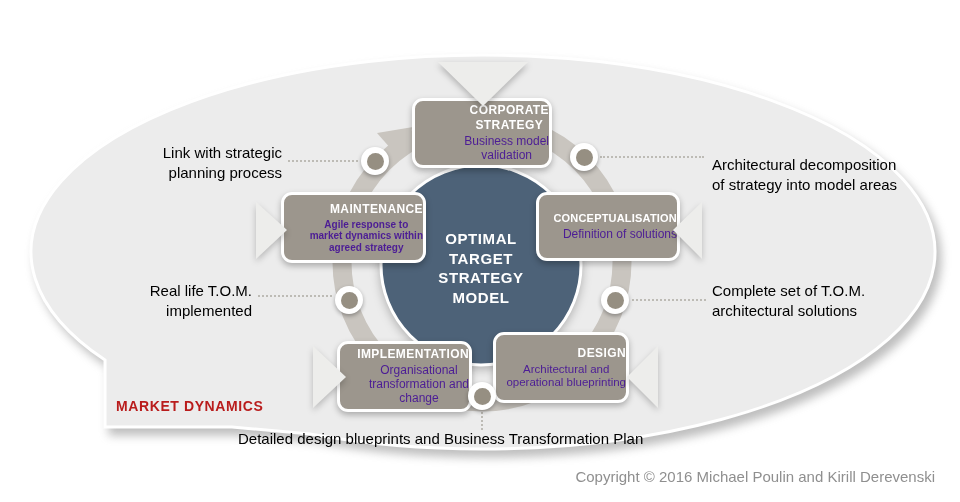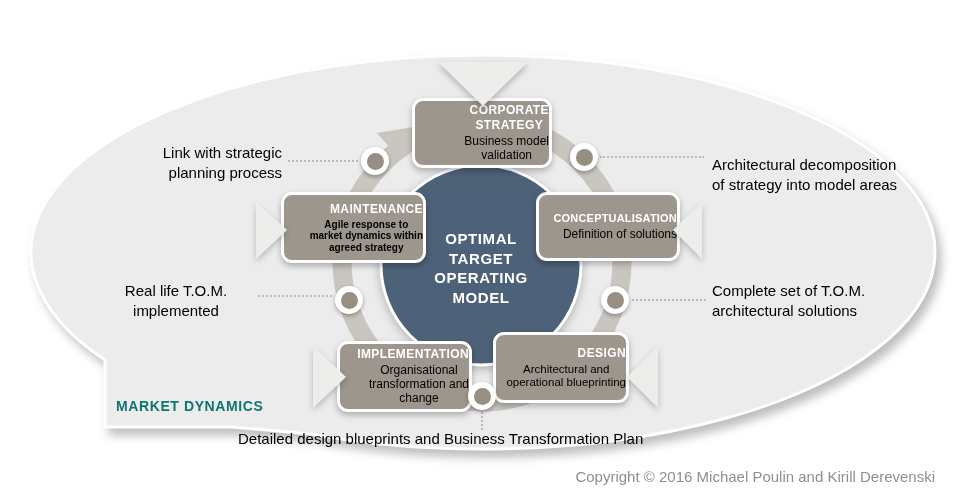--- a/index.html
+++ b/index.html
@@ -11,21 +11,21 @@
 
   .core-label{position:absolute;left:421px;top:229px;width:120px;z-index:2;
     color:#fff;font-weight:bold;font-size:15px;letter-spacing:.6px;line-height:1.3;
     text-align:center;white-space:pre;}
 
   .stage{position:absolute;z-index:3;box-sizing:border-box;background:#9c968d;
     border:3px solid #fff;border-radius:11px;box-shadow:0 3px 6px rgba(0,0,0,.28);
     display:flex;flex-direction:column;align-items:flex-end;justify-content:center;
     text-align:center;color:#fff;}
   .stage-title{font-weight:bold;font-size:12px;letter-spacing:.4px;line-height:1.18;white-space:pre;}
-  .stage-subtitle{font-size:12px;color:#000000;line-height:1.16;margin-top:3px;white-space:pre;}
+  .stage-subtitle{font-size:12px;color:#4c1d95;line-height:1.16;margin-top:3px;white-space:pre;}
 
   #stage-corporate-strategy{left:412px;top:98px;width:140px;height:70px;}
   #stage-conceptualisation{left:536px;top:192px;width:144px;height:69px;padding-left:30px;}
   #stage-conceptualisation .stage-title{font-size:11px;letter-spacing:.2px;}
   #stage-design{left:493px;top:332px;width:136px;height:71px;}
   #stage-design .stage-subtitle{font-size:11.5px;}
   #stage-implementation{left:337px;top:341px;width:135px;height:71px;}
   #stage-maintenance{left:281px;top:192px;width:145px;height:71px;}
   #stage-maintenance .stage-subtitle{font-size:10px;font-weight:bold;}
 
@@ -42,44 +42,44 @@
   .connector{position:absolute;z-index:5;height:0;border-top:2px dotted #bdbbb5;}
   #connector-1{left:288px;top:160px;width:70px;}
   #connector-2{left:600px;top:156px;width:104px;}
   #connector-3{left:258px;top:295px;width:74px;}
   #connector-4{left:632px;top:299px;width:74px;}
   #connector-5{left:481px;top:412px;width:0;height:18px;border-top:none;border-left:2px dotted #bdbbb5;}
 
   .annotation{position:absolute;z-index:6;color:#000000;font-size:15px;line-height:1.34;white-space:pre;}
   #annotation-link{left:120px;top:143px;width:162px;text-align:right;}
   #annotation-arch{left:712px;top:155px;text-align:left;}
-  #annotation-reallife{left:100px;top:281px;width:152px;text-align:center;}
+  #annotation-reallife{left:100px;top:281px;width:152px;text-align:right;}
   #annotation-complete{left:712px;top:281px;text-align:left;}
   #annotation-detailed{left:238px;top:429px;width:488px;}
 
-  .zone-label{position:absolute;z-index:6;left:116px;top:398px;color:#0f766e;
+  .zone-label{position:absolute;z-index:6;left:116px;top:398px;color:#b91c1c;
     font-weight:bold;font-size:14px;letter-spacing:.6px;white-space:pre;}
   .copyright{position:absolute;z-index:6;left:520px;top:468px;width:415px;
     text-align:right;color:#8f8f8f;font-size:15px;white-space:pre;}
 </style>
 </head>
 <body>
 
 <div id="canvas">
 
   <svg id="svg-bg" width="960" height="502">
     <path d="M 105 360 A 452 197 0 1 1 310 434 L 232 427 L 105 427 Z" fill="#ececec" stroke="#ffffff" stroke-width="3" style="filter:drop-shadow(5px 7px 5px rgba(110,110,110,.45));"></path>
     <circle cx="482" cy="262" r="140" fill="none" stroke="#c9c5bf" stroke-width="19"></circle>
     <polygon points="413,127 399,158 377,133" fill="#c9c5bf"></polygon>
     <circle cx="481" cy="265" r="100" fill="#4d6278" stroke="#ffffff" stroke-width="3" style="filter:drop-shadow(0 3px 5px rgba(0,0,0,.25));"></circle>
   </svg>
 
   <div class="core-label">OPTIMAL
 TARGET
-OPERATING
+STRATEGY
 MODEL</div>
 
   <div class="stage" id="stage-corporate-strategy">
     <div class="stage-title">CORPORATE
 STRATEGY</div>
     <div class="stage-subtitle">Business model
 validation</div>
   </div>
   <div class="stage" id="stage-conceptualisation">
     <div class="stage-title">CONCEPTUALISATION</div>

